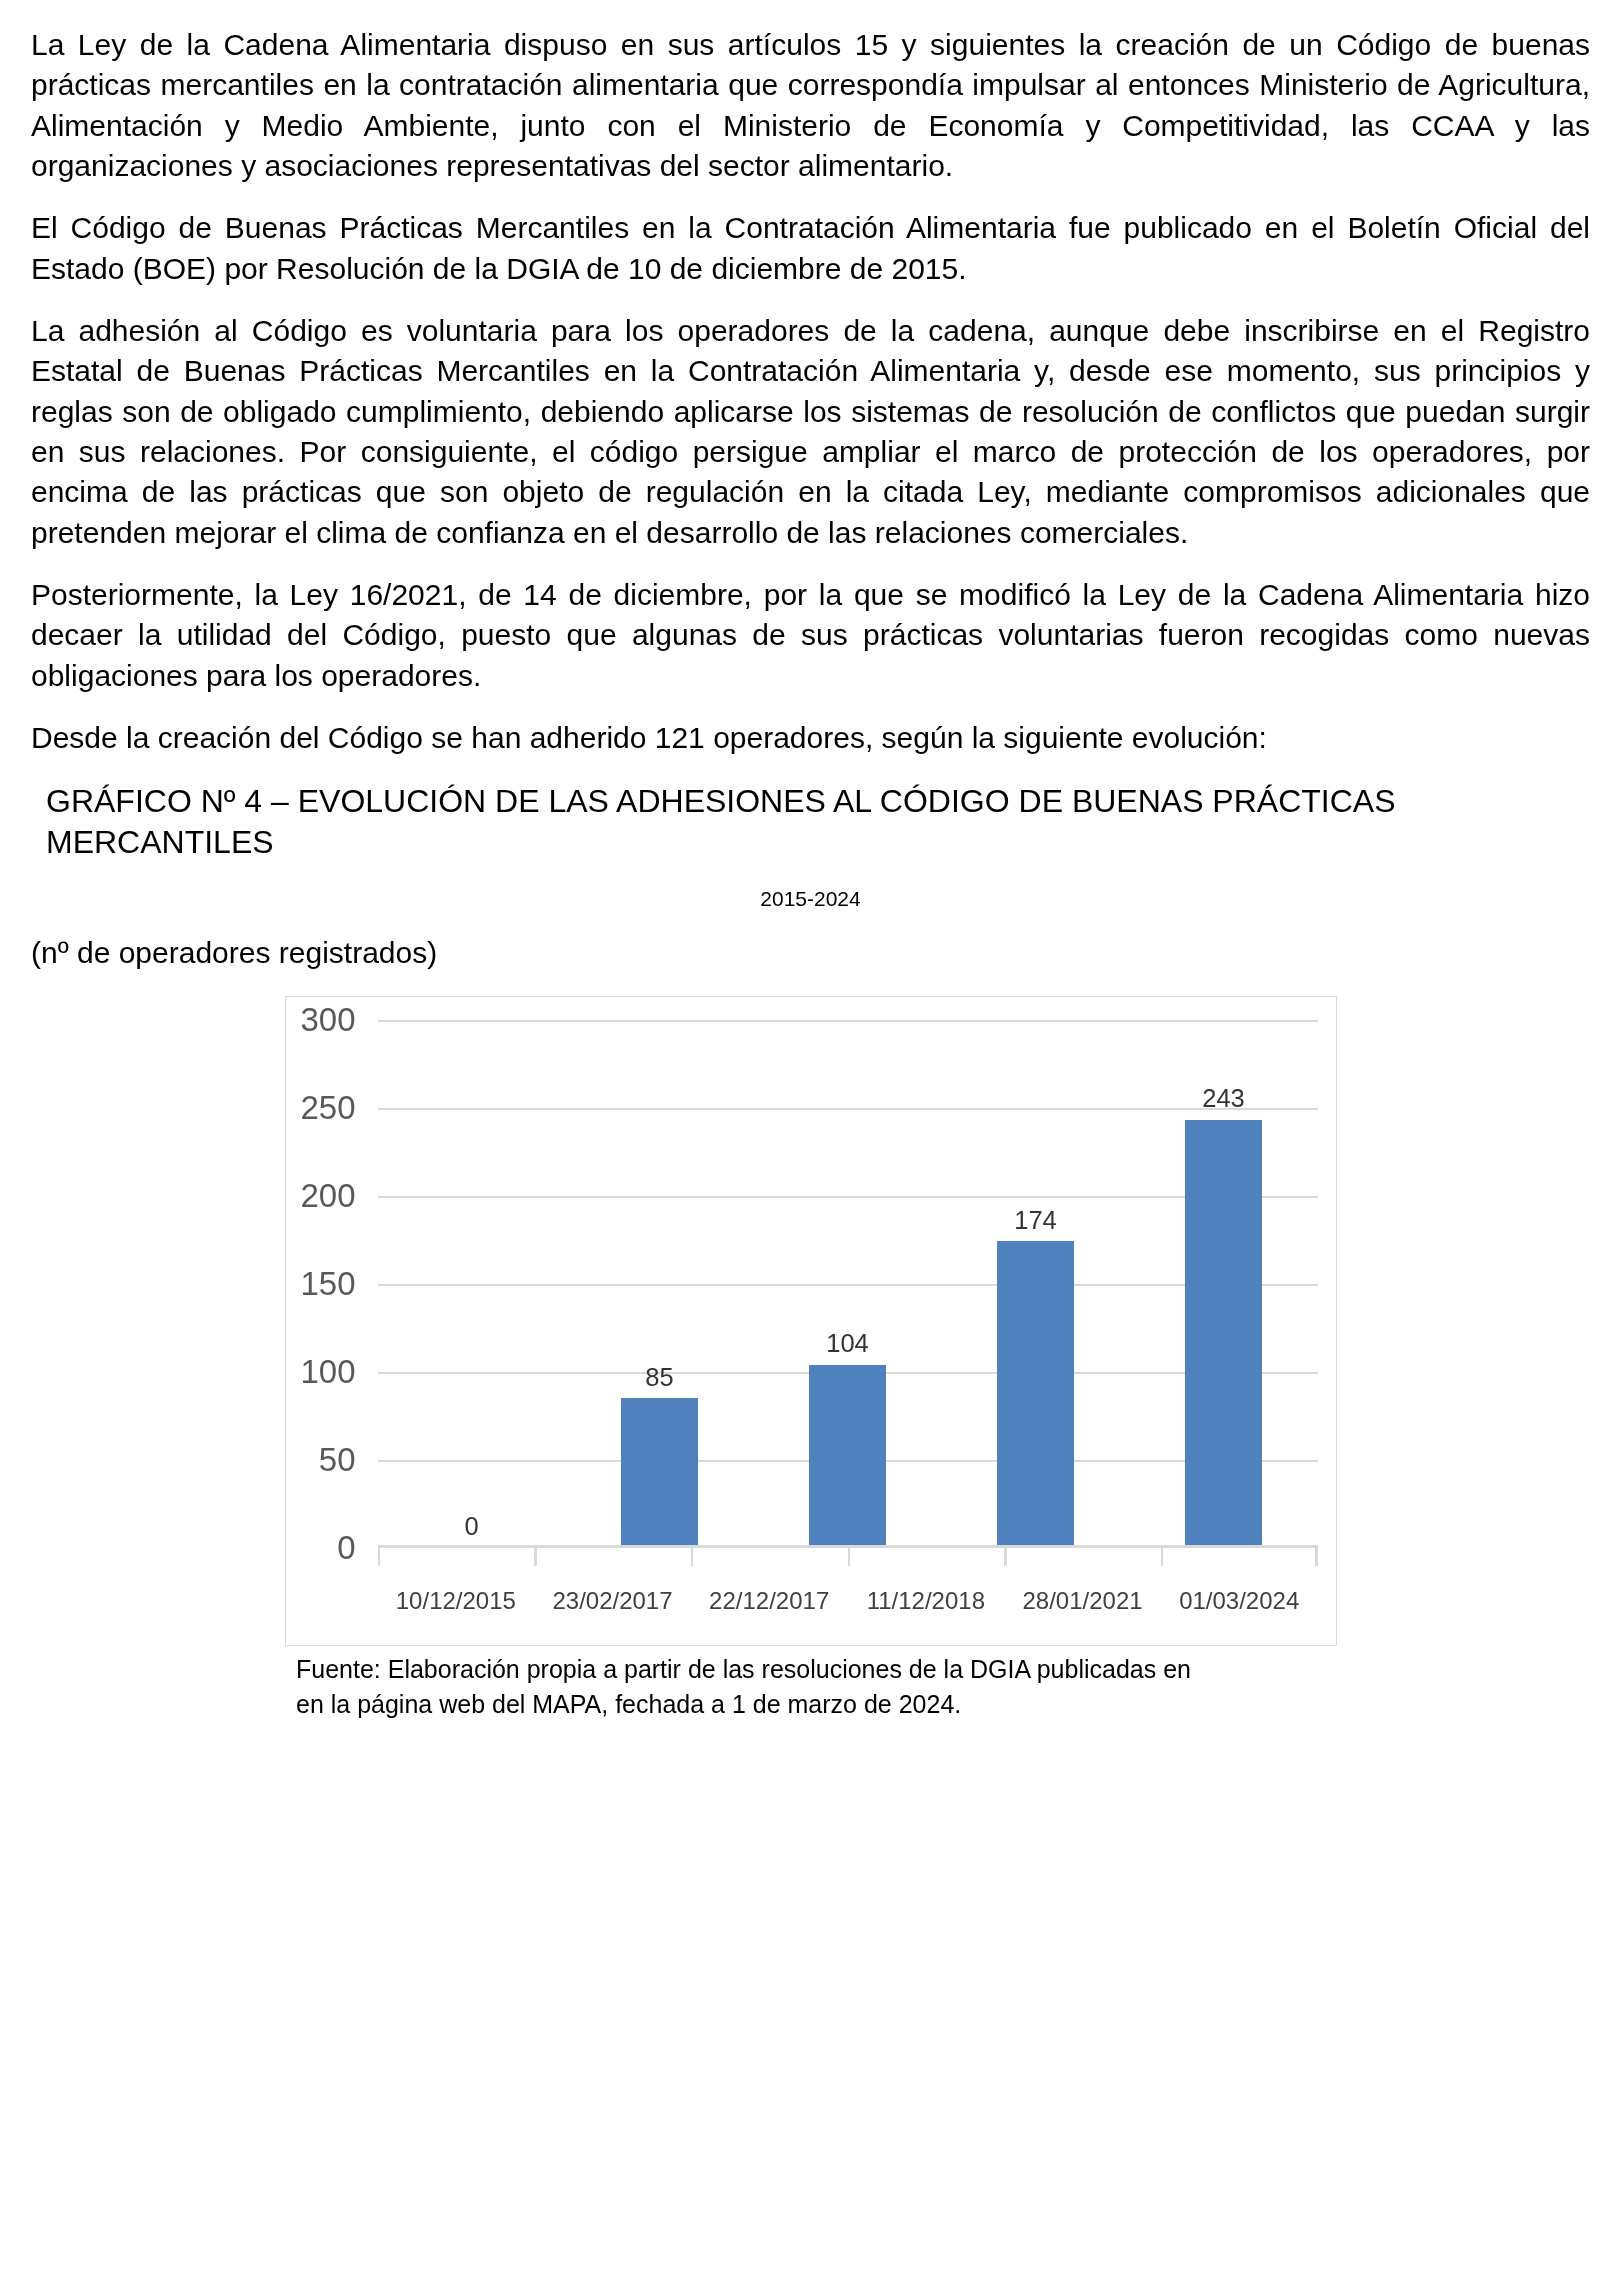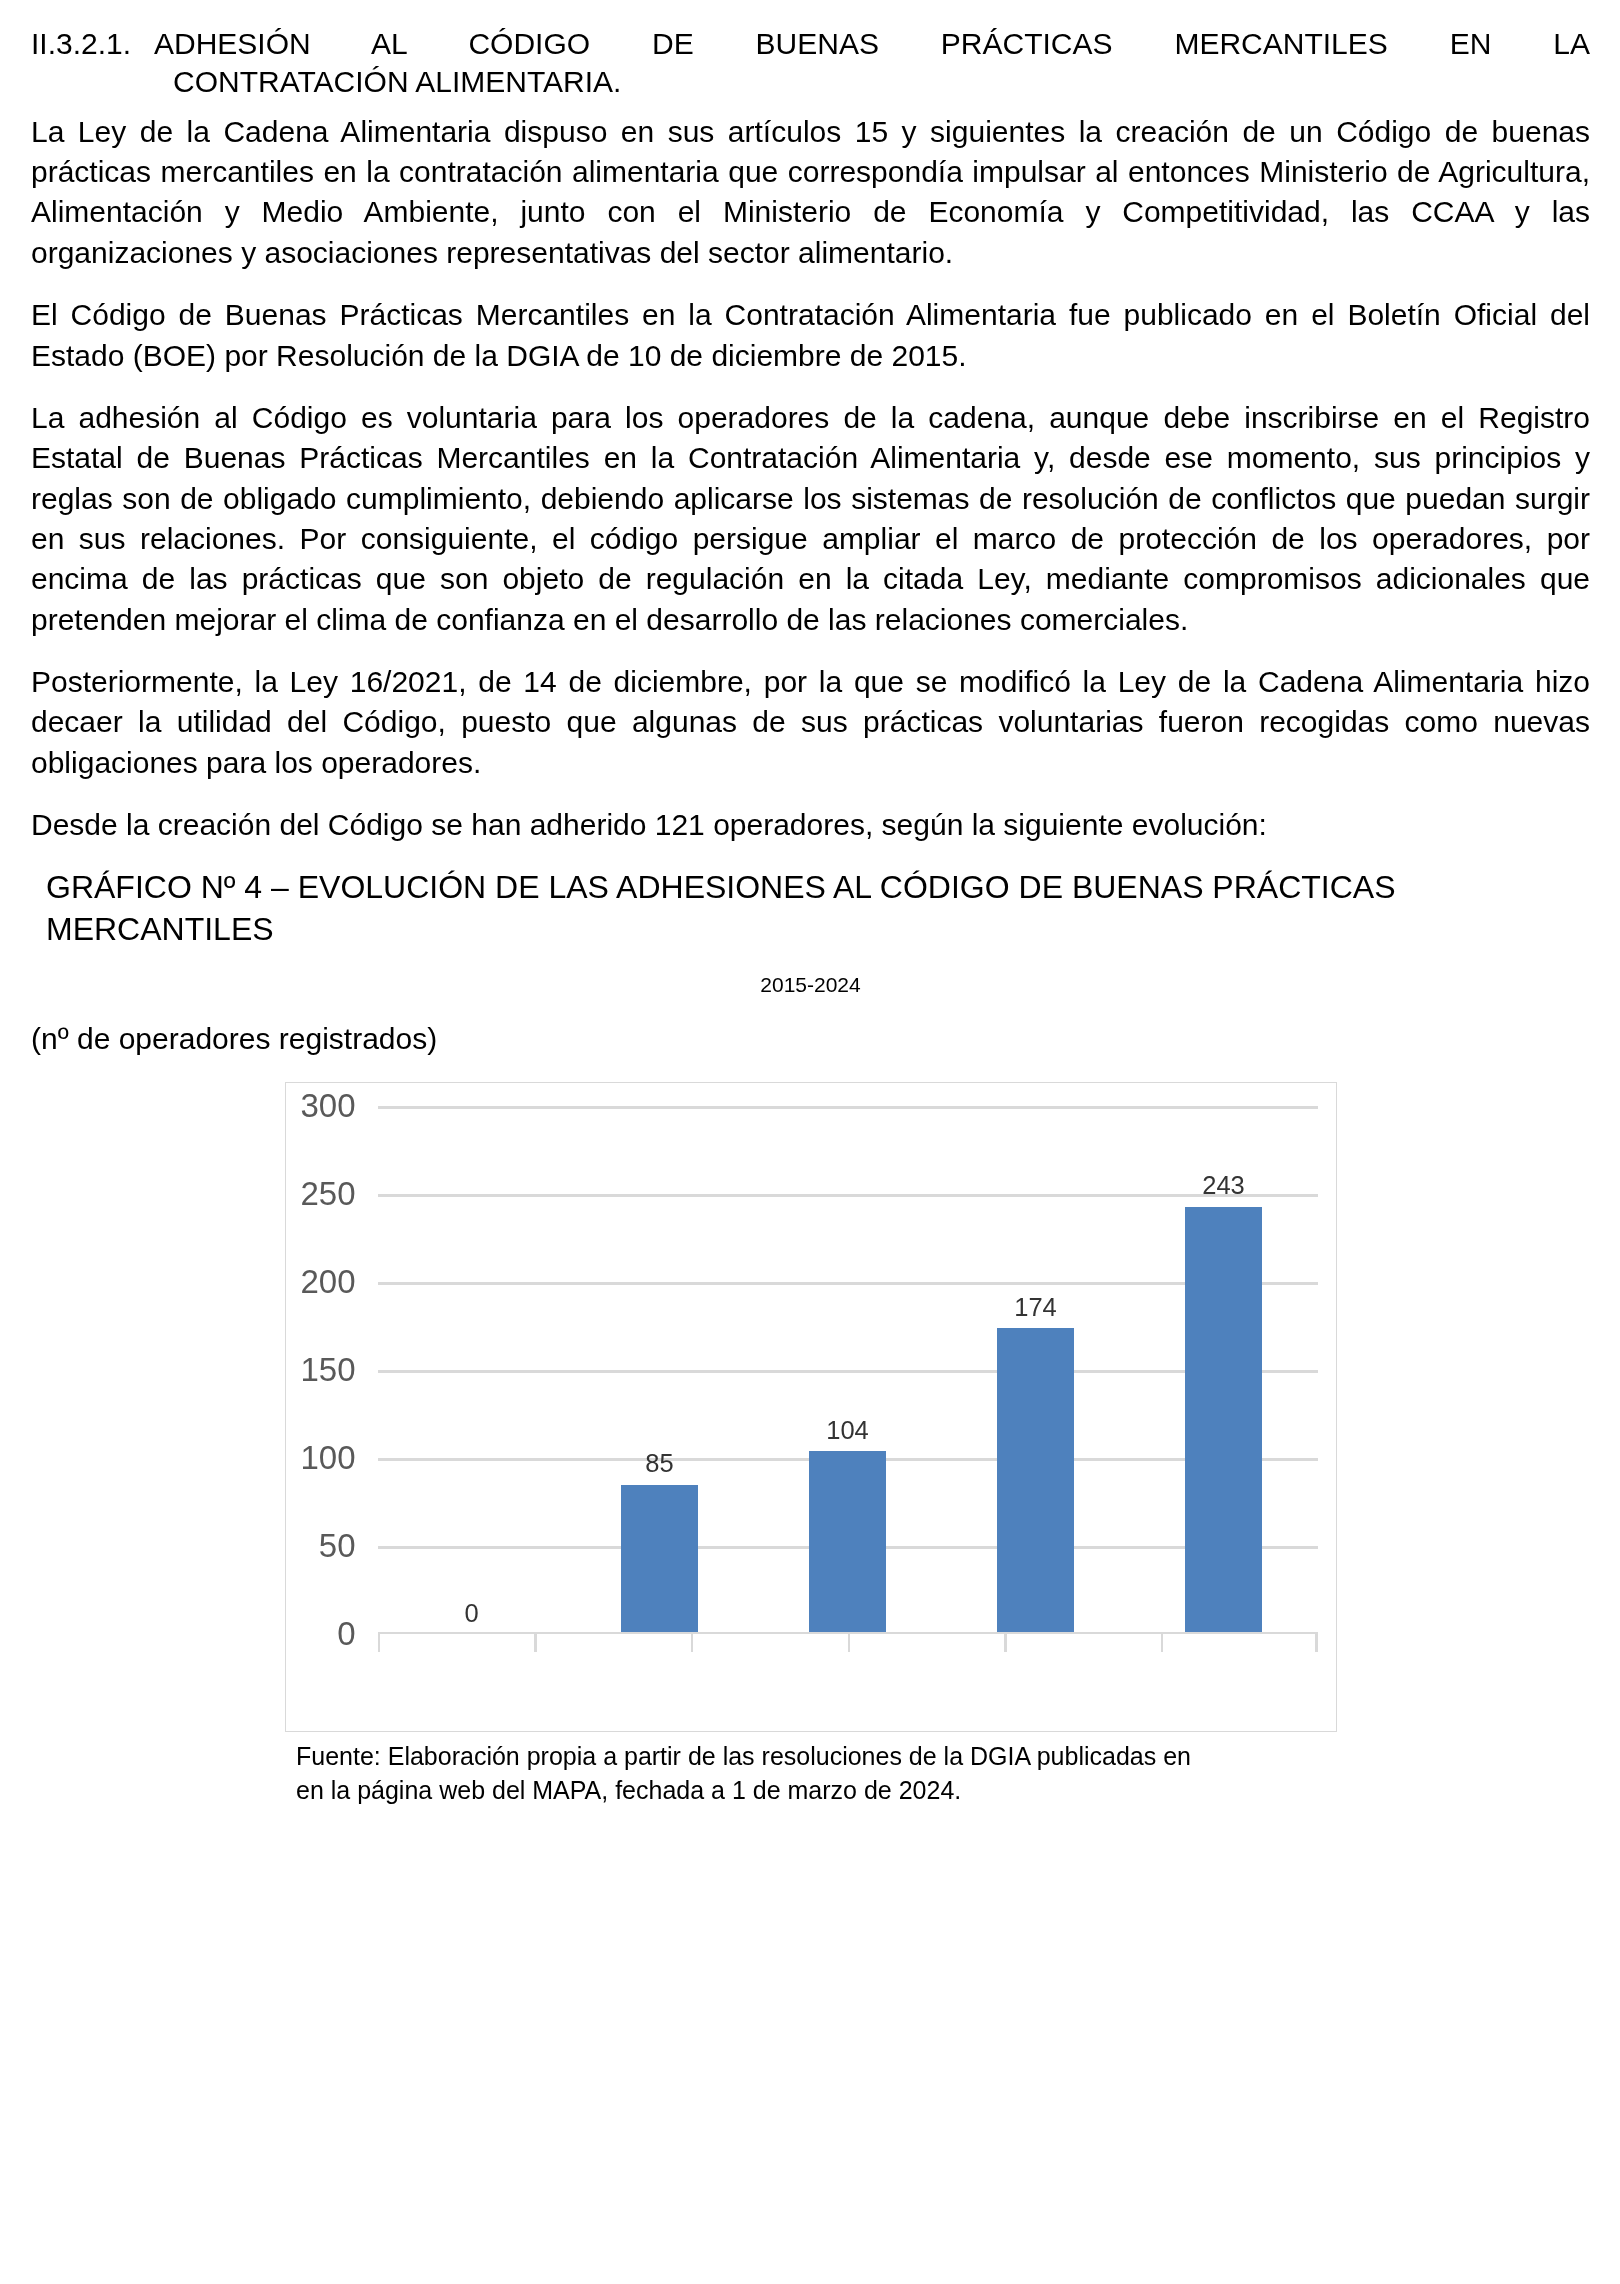--- a/index.html
+++ b/index.html
@@ -237,24 +237,20 @@
     text-align: left;
   }
   .source .srcline { display: block; }
 </style>
 </head>
 <body>
 
 <div class="page">
  <div class="content">
 
-  <h1 class="section-heading">
-    <span class="num">II.3.2.1.</span><span>ADHESIÓN AL CÓDIGO DE BUENAS PRÁCTICAS MERCANTILES EN LA</span>
-    <span class="line2">CONTRATACIÓN ALIMENTARIA.</span>
-  </h1>
 
   <p class="body">La Ley de la Cadena Alimentaria dispuso en sus artículos 15 y siguientes la creación de un Código de buenas prácticas mercantiles en la contratación alimentaria que correspondía impulsar al entonces Ministerio de Agricultura, Alimentación y Medio Ambiente, junto con el Ministerio de Economía y Competitividad, las CCAA y las organizaciones y asociaciones representativas del sector alimentario.</p>
   <p class="body">El Código de Buenas Prácticas Mercantiles en la Contratación Alimentaria fue publicado en el Boletín Oficial del Estado (BOE) por Resolución de la DGIA de 10 de diciembre de 2015.</p>
   <p class="body">La adhesión al Código es voluntaria para los operadores de la cadena, aunque debe inscribirse en el Registro Estatal de Buenas Prácticas Mercantiles en la Contratación Alimentaria y, desde ese momento, sus principios y reglas son de obligado cumplimiento, debiendo aplicarse los sistemas de resolución de conflictos que puedan surgir en sus relaciones. Por consiguiente, el código persigue ampliar el marco de protección de los operadores, por encima de las prácticas que son objeto de regulación en la citada Ley, mediante compromisos adicionales que pretenden mejorar el clima de confianza en el desarrollo de las relaciones comerciales.</p>
   <p class="body">Posteriormente, la Ley 16/2021, de 14 de diciembre, por la que se modificó la Ley de la Cadena Alimentaria hizo decaer la utilidad del Código, puesto que algunas de sus prácticas voluntarias fueron recogidas como nuevas obligaciones para los operadores.</p>
   <p class="body nojust">Desde la creación del Código se han adherido 121 operadores, según la siguiente evolución:</p>
 
   <div class="chart-block">
 
     <div class="chart-title">GRÁFICO Nº 4 – EVOLUCIÓN DE LAS ADHESIONES AL CÓDIGO DE BUENAS PRÁCTICAS MERCANTILES</div>
@@ -308,20 +304,28 @@
 
       <div class="xaxis-line"></div>
       <div class="xticks" id="xticks">
             <div class="xtick-cell"></div>
             <div class="xtick-cell"></div>
             <div class="xtick-cell"></div>
             <div class="xtick-cell"></div>
             <div class="xtick-cell"></div>
             <div class="xtick-cell"></div>
           </div>
+      <div class="xlabels" id="xlabels">
+            <div class="xlabel">10/12/2015</div>
+            <div class="xlabel">23/02/2017</div>
+            <div class="xlabel">22/12/2017</div>
+            <div class="xlabel">11/12/2018</div>
+            <div class="xlabel">28/01/2021</div>
+            <div class="xlabel">01/03/2024</div>
+          </div>
 
     </div>
 
     <div class="source">
       <span class="srcline">Fuente: Elaboración propia a partir de las resoluciones de la DGIA publicadas en</span>
       <span class="srcline">en la página web del MAPA, fechada a 1 de marzo de 2024.</span>
     </div>
 
   </div>
  </div>

